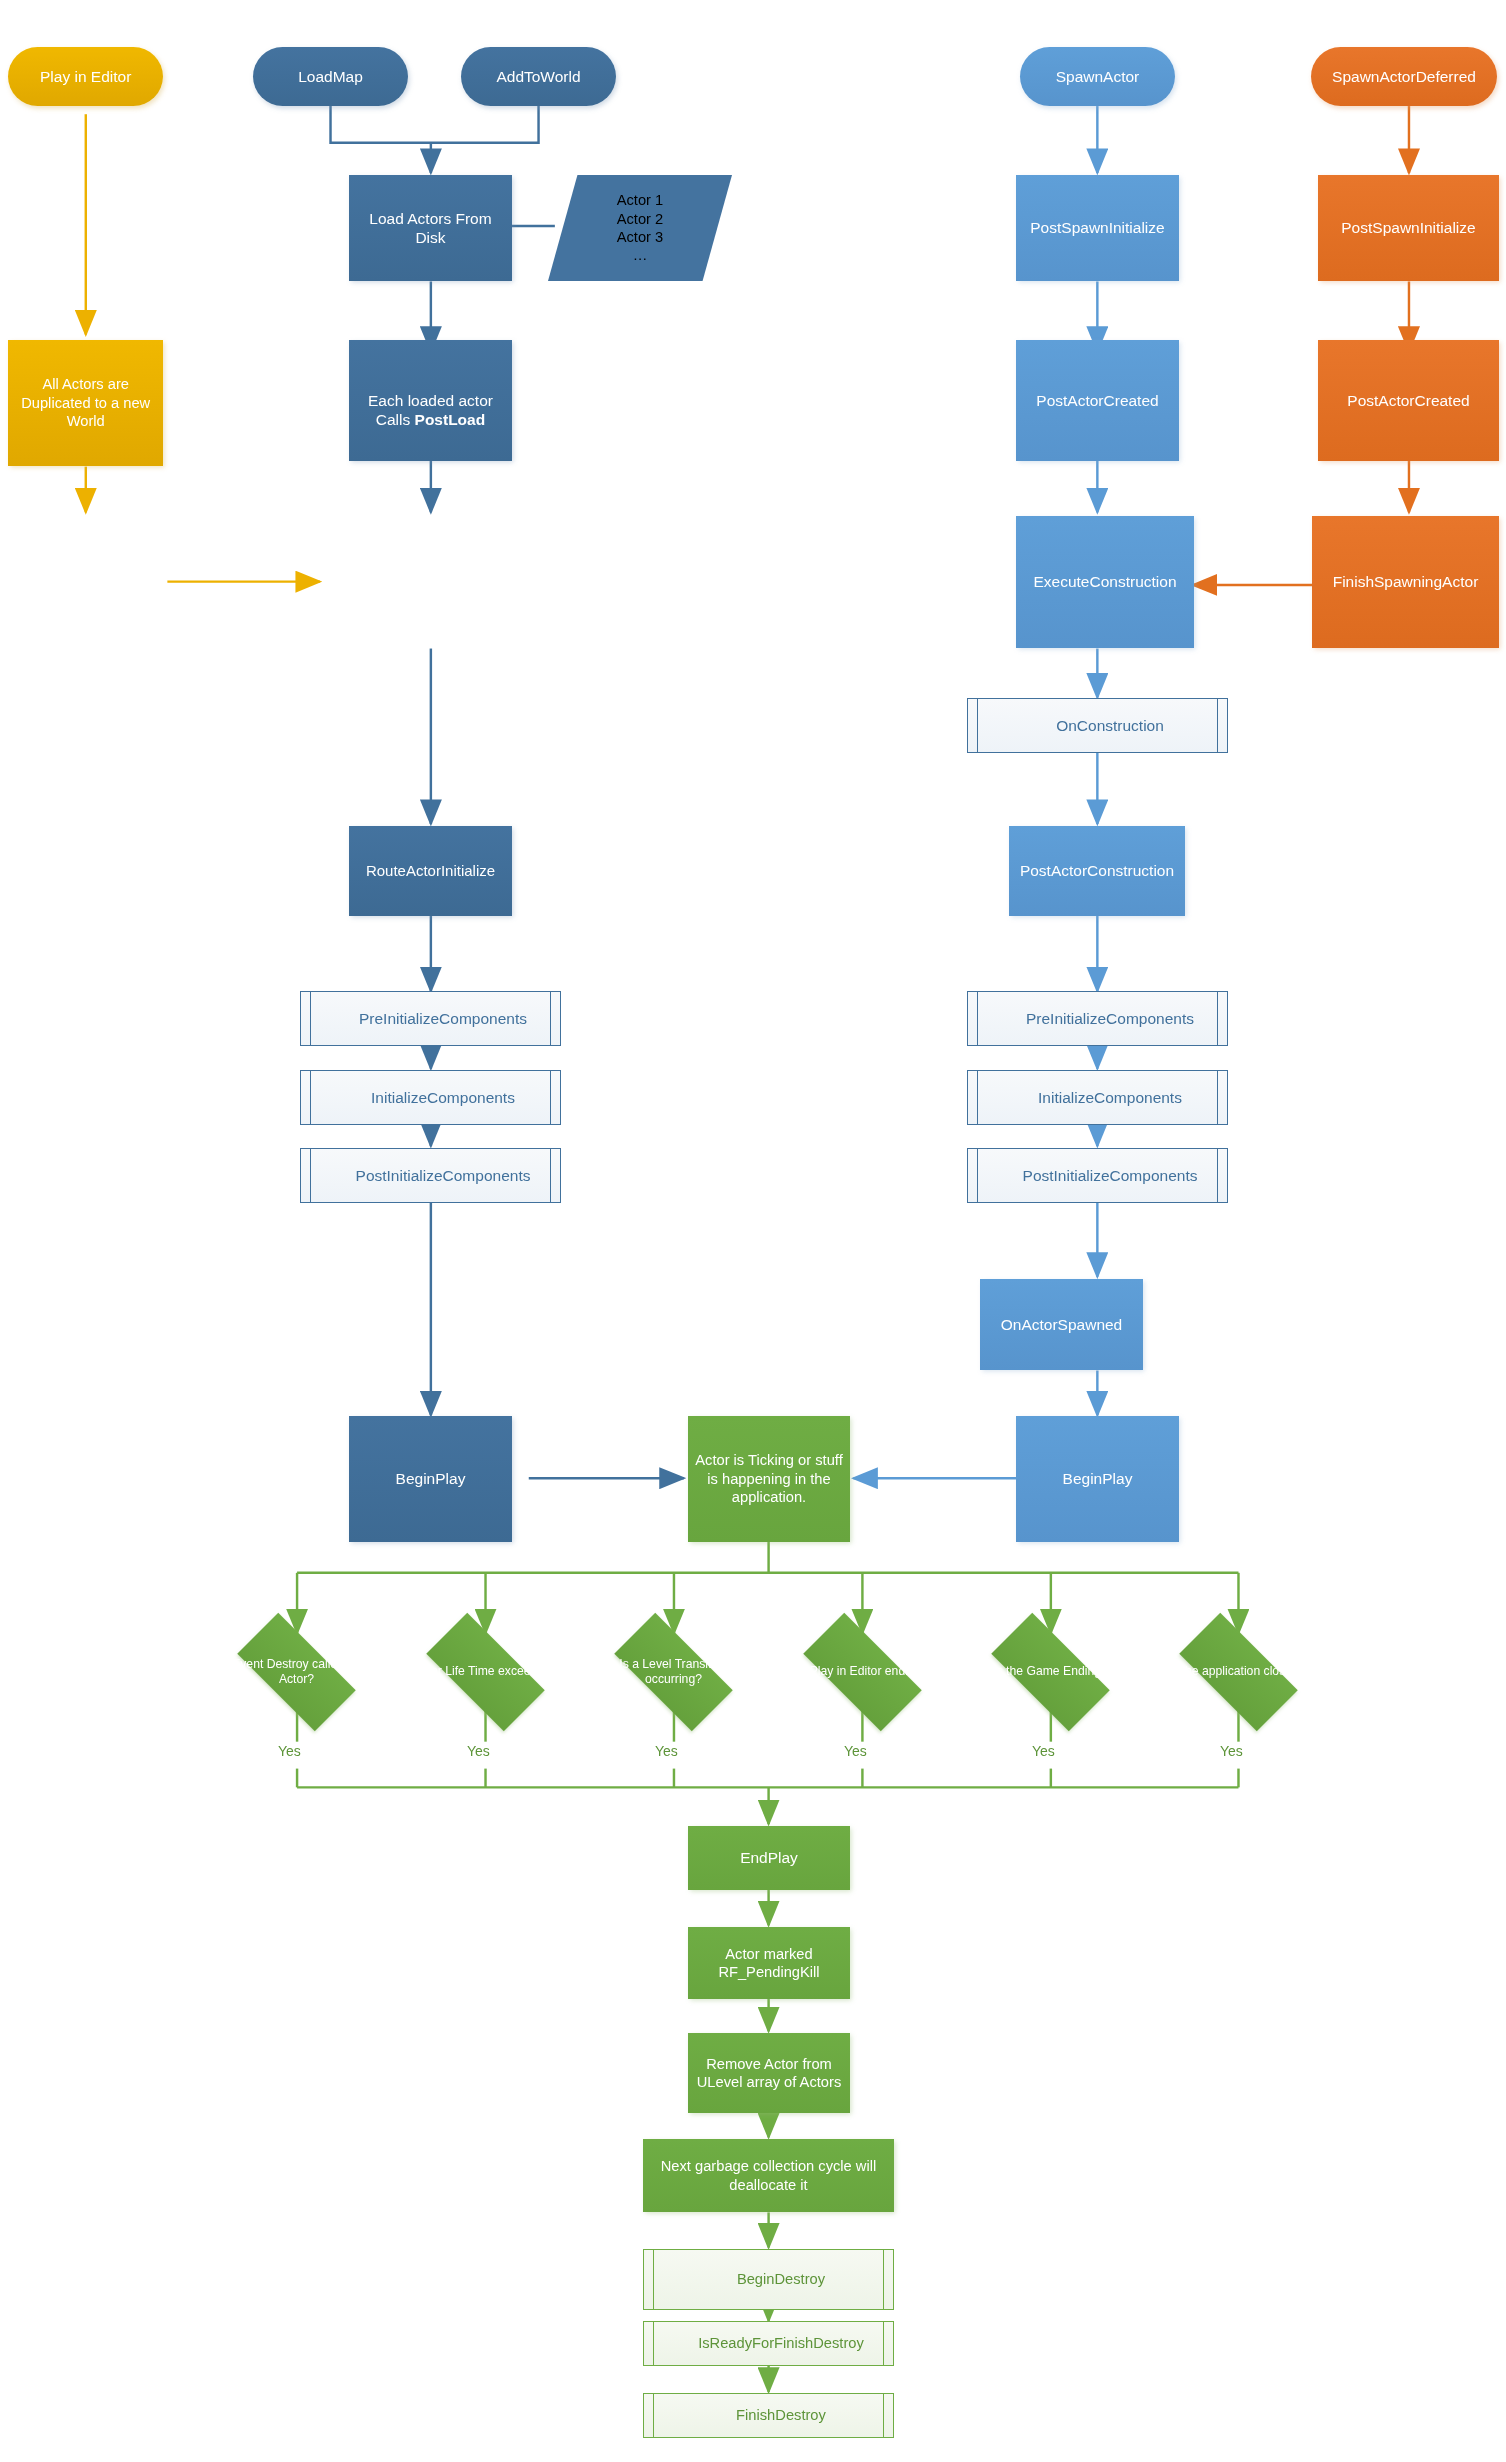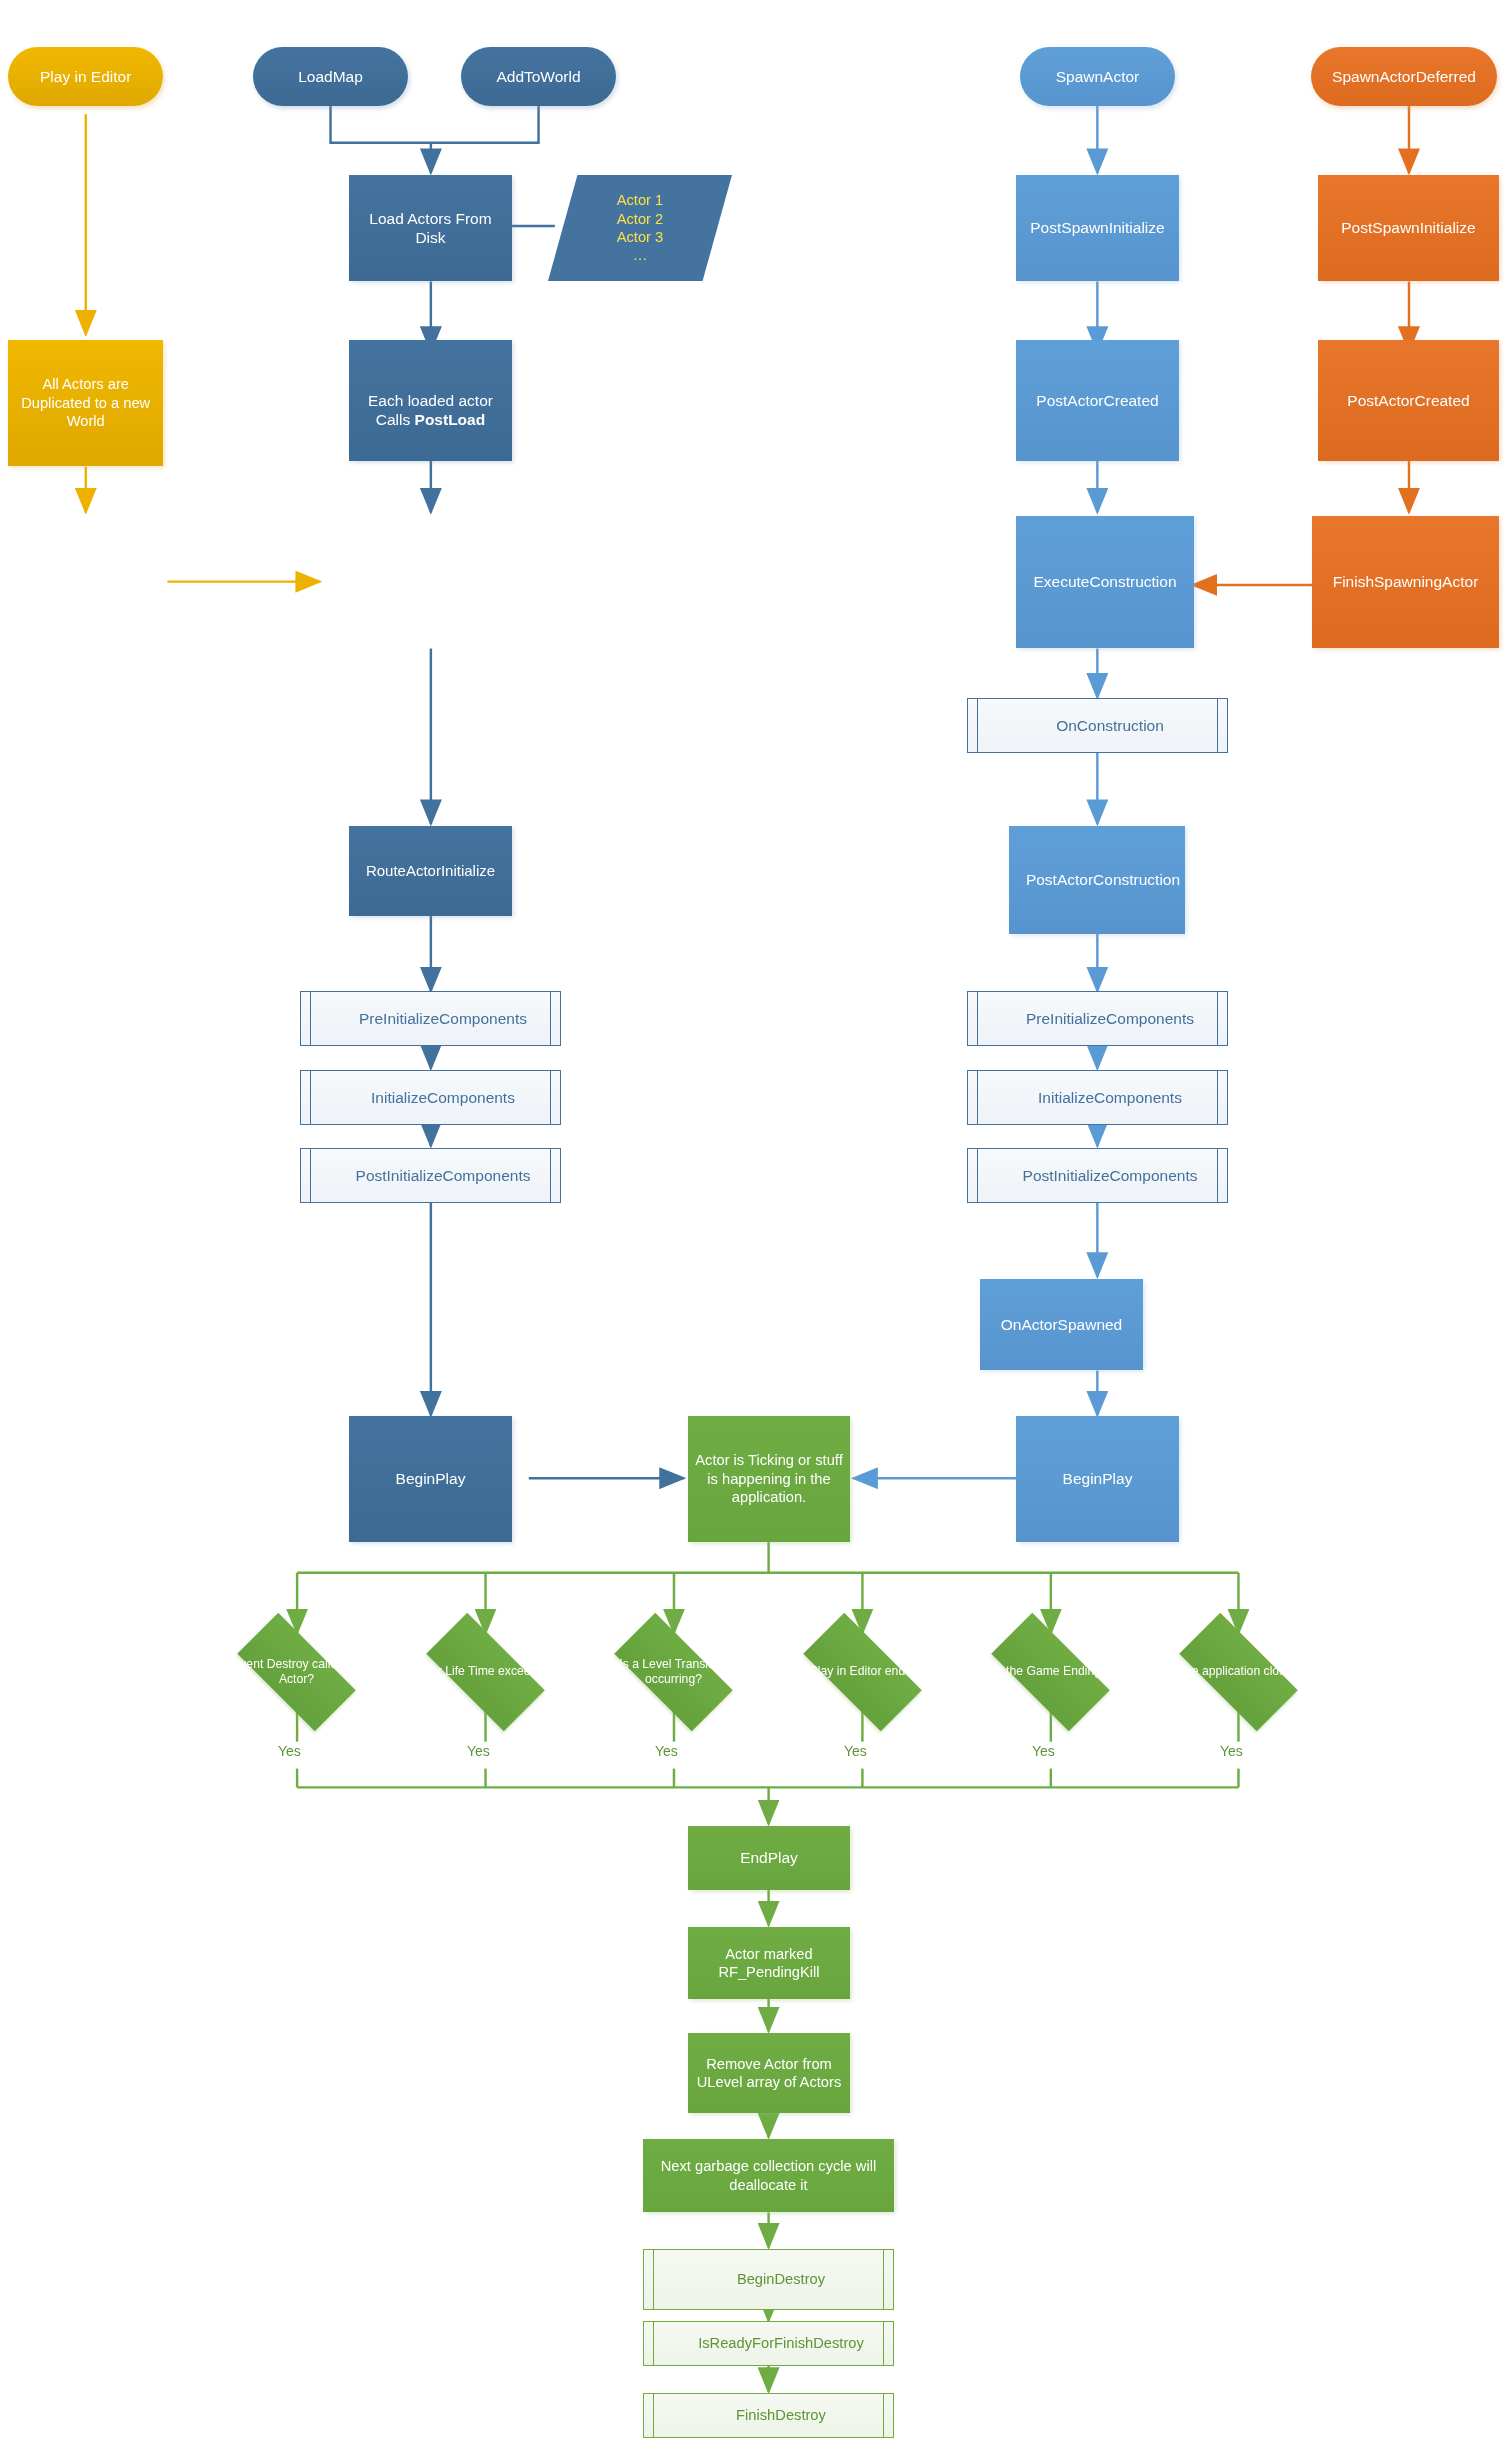--- a/index.html
+++ b/index.html
@@ -90,21 +90,21 @@
     border-color: #6fad44;
     color: #5d9439;
   }
   .shape-predef.green-predef::before,
   .shape-predef.green-predef::after { border-left-color: #6fad44; }
 
   
   .shape-data {
     clip-path: polygon(16% 0%, 100% 0%, 84% 100%, 0% 100%);
     background: #44739f;
-    color: #fde047;
+    color: #000000;
   }
 
   
   .shape-diamond {
     background: transparent;
     box-shadow: none;
   }
   .shape-diamond .dia-bg {
     position: absolute;
     left: 0; top: 0; right: 0; bottom: 0;
@@ -306,21 +306,21 @@
   </div>
 
   <div class="node shape-predef" style="left:967px; top:698px; width:261px; height:55px; font-size:15.5px;">
     <span class="lbl">OnConstruction</span>
   </div>
 
   <div class="node shape-process fill-darkblue" style="left:349px; top:826px; width:163px; height:90px; font-size:15px;">
     <span class="lbl">RouteActorInitialize</span>
   </div>
 
-  <div class="node shape-process fill-lightblue" style="left:1009px; top:826px; width:176px; height:108px; font-size:15.5px;justify-content:flex-end;">
+  <div class="node shape-process fill-lightblue" style="left:1009px; top:826px; width:176px; height:90px; font-size:15.5px;">
     <span class="lbl">PostActorConstruction</span>
   </div>
 
   <div class="node shape-predef" style="left:300px; top:991px; width:261px; height:55px; font-size:15.5px;">
     <span class="lbl">PreInitializeComponents</span>
   </div>
   <div class="node shape-predef" style="left:300px; top:1070px; width:261px; height:55px; font-size:15.5px;">
     <span class="lbl">InitializeComponents</span>
   </div>
   <div class="node shape-predef" style="left:300px; top:1148px; width:261px; height:55px; font-size:15.5px;">

